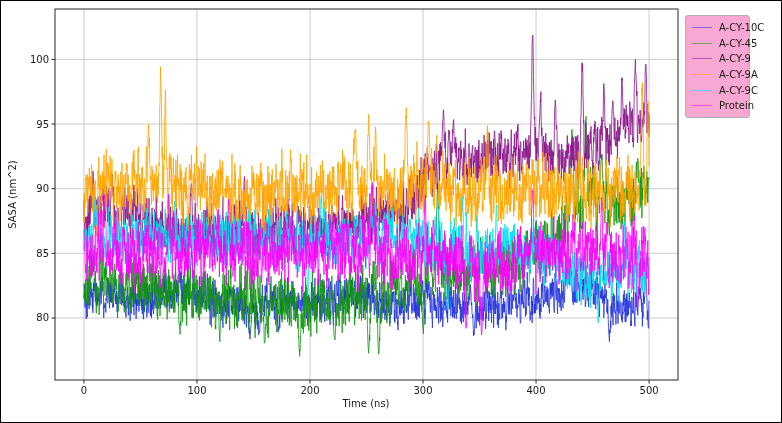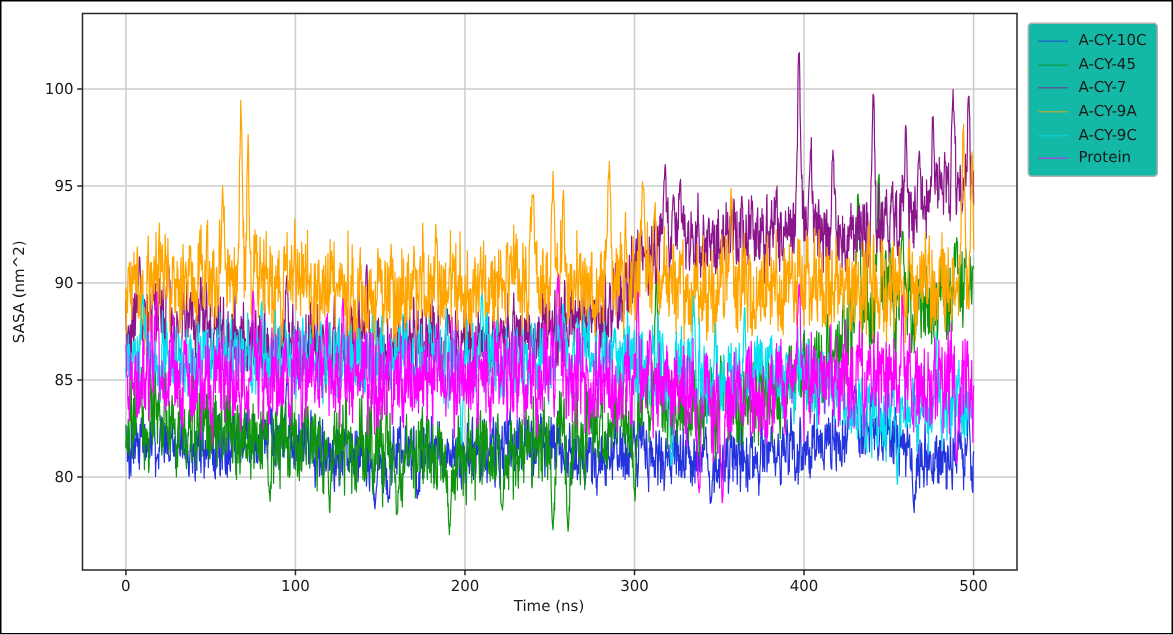--- a/index.html
+++ b/index.html
@@ -14,23 +14,23 @@
   }
   svg text{
     font-family:"DejaVu Sans","Liberation Sans",sans-serif;
     fill:#1a1a1a;
   }
   .ticklabel{font-size:10px;}
   .axislabel{font-size:10px;}
   #legend{
     position:absolute;
     left:684px;top:14px;
-    width:87px;
+    width:65px;
     box-sizing:border-box;
-    background:#14b8a6;
+    background:#f9a8d4;
     border:1px solid #b0b0b0;
     border-radius:3px;
     padding:4px 6px 3px 6px;
   }
   .legend-row{
     display:flex;align-items:center;
     height:15.6px;
   }
   .legend-line{
     display:inline-block;
@@ -113,21 +113,21 @@
       <div class="legend-row">
         <span class="legend-line" style="border-top-color: rgb(35, 51, 221);"></span>
         <span class="legend-text">A-CY-10C</span>
       </div>
       <div class="legend-row">
         <span class="legend-line" style="border-top-color: rgb(15, 148, 15);"></span>
         <span class="legend-text">A-CY-45</span>
       </div>
       <div class="legend-row">
         <span class="legend-line" style="border-top-color: rgb(138, 20, 138);"></span>
-        <span class="legend-text">A-CY-7</span>
+        <span class="legend-text">A-CY-9</span>
       </div>
       <div class="legend-row">
         <span class="legend-line" style="border-top-color: rgb(255, 165, 0);"></span>
         <span class="legend-text">A-CY-9A</span>
       </div>
       <div class="legend-row">
         <span class="legend-line" style="border-top-color: rgb(0, 224, 238);"></span>
         <span class="legend-text">A-CY-9C</span>
       </div>
       <div class="legend-row">

